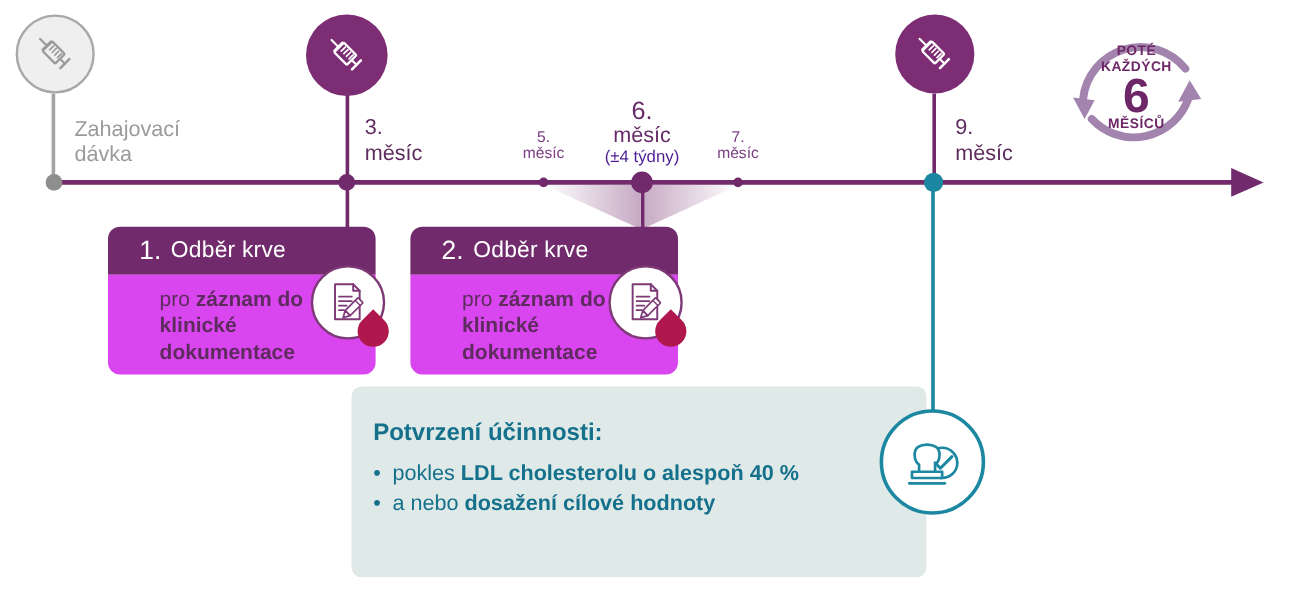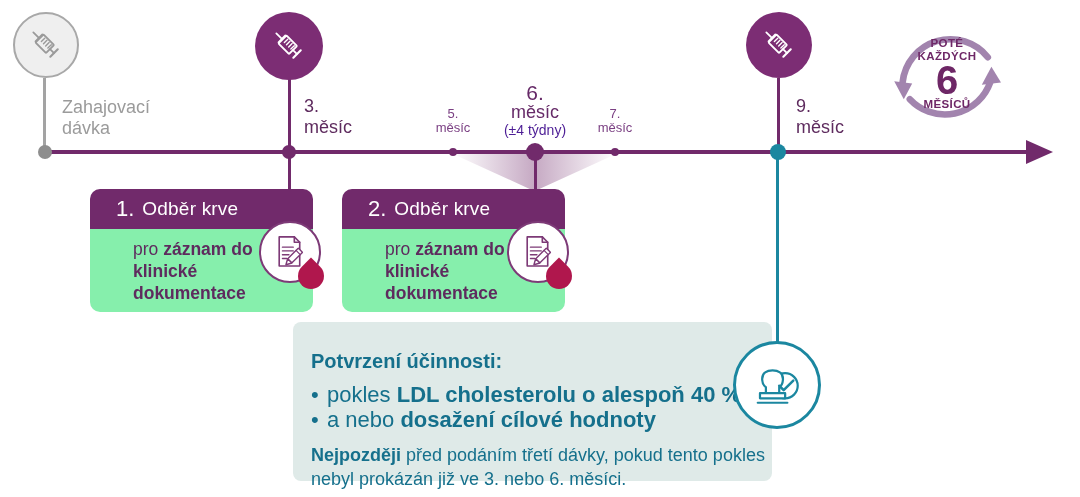--- a/index.html
+++ b/index.html
@@ -58,36 +58,36 @@
   .b-small{font-size:11.5px;line-height:13px;letter-spacing:0.4px;}
   .b-num{font-size:40px;line-height:35px;}
   
   .card{top:189px;width:223px;height:114px;}
   .card1{left:90px;}
   .card2{left:342px;}
   .card-header{height:40px;background:#712a6b;border-radius:10px 10px 0 0;display:flex;
     align-items:center;padding-left:26px;color:#fff;}
   .step{font-size:22px;font-weight:400;margin-right:8px;}
   .card-title{font-size:19px;font-weight:normal;letter-spacing:0.2px;}
-  .card-body{height:74px;background:#86efac;border-radius:0 0 10px 10px;
+  .card-body{height:74px;background:#d946ef;border-radius:0 0 10px 10px;
     padding:9px 0 0 43px;box-sizing:content-box;}
   .card-body-text{width:140px;font-size:17.5px;font-weight:bold;color:#5e2b5e;line-height:22px;}
   .body-prefix{font-weight:400;}
   
   .doc-circle{top:221px;width:62px;height:62px;background:#fff;border:2px solid #7d3a77;
     border-radius:50%;box-sizing:border-box;display:flex;align-items:center;justify-content:center;}
   .doc1{left:259px;} .doc2{left:507px;}
   .doc-svg{width:54px;height:54px;}
   .drop{width:26px;height:26px;background:#b0174d;border-radius:0 50% 50% 50%;transform:rotate(45deg);}
   .drop1{left:298px;top:263px;} .drop2{left:546px;top:263px;}
   
   .confirm{left:293px;top:322px;width:479px;height:159px;background:#dfeae8;border-radius:8px;
     box-sizing:border-box;padding:16px 0 0 18px;color:#15708c;}
   .confirm-title{font-size:20px;font-weight:bold;margin:12px 0 9px 0;}
-  .bullet-line{font-size:22px;line-height:25px;}
+  .bullet-line{font-size:18px;line-height:25px;}
   .bullet-char{display:inline-block;width:16px;}
   .bold{font-weight:bold;}
   .note{margin-top:11px;font-size:18px;line-height:24px;width:456px;}
   
   .stamp-circle{left:733px;top:341px;width:88px;height:88px;background:#fff;
     border:3px solid #1b87a0;border-radius:50%;box-sizing:border-box;
     display:flex;align-items:center;justify-content:center;}
   .stamp-svg{width:74px;height:74px;}
 </style>
 </head>
@@ -238,21 +238,20 @@
     <svg class="doc-svg" viewBox="0 0 100 100">
         <use href="#doc-def"></use>
       </svg>
   </div>
   <div class="abs drop drop2"></div>
 
   <div class="abs confirm">
     <p class="confirm-title">Potvrzení účinnosti:</p>
     <div class="bullet-line"><span class="bullet-char">•</span><span>pokles </span><span class="bold">LDL cholesterolu o alespoň 40 %</span></div>
     <div class="bullet-line"><span class="bullet-char">•</span><span>a nebo </span><span class="bold">dosažení cílové hodnoty</span></div>
-    <div class="note"><span class="bold">Nejpozději</span><span> před podáním třetí dávky, pokud tento pokles nebyl prokázán již ve 3. nebo 6. měsíci.</span></div>
   </div>
 
   <div class="abs stamp-circle">
     <svg class="stamp-svg" viewBox="0 0 100 100">
         <use href="#stamp-def"></use>
       </svg>
   </div>
 
 </div>
 

